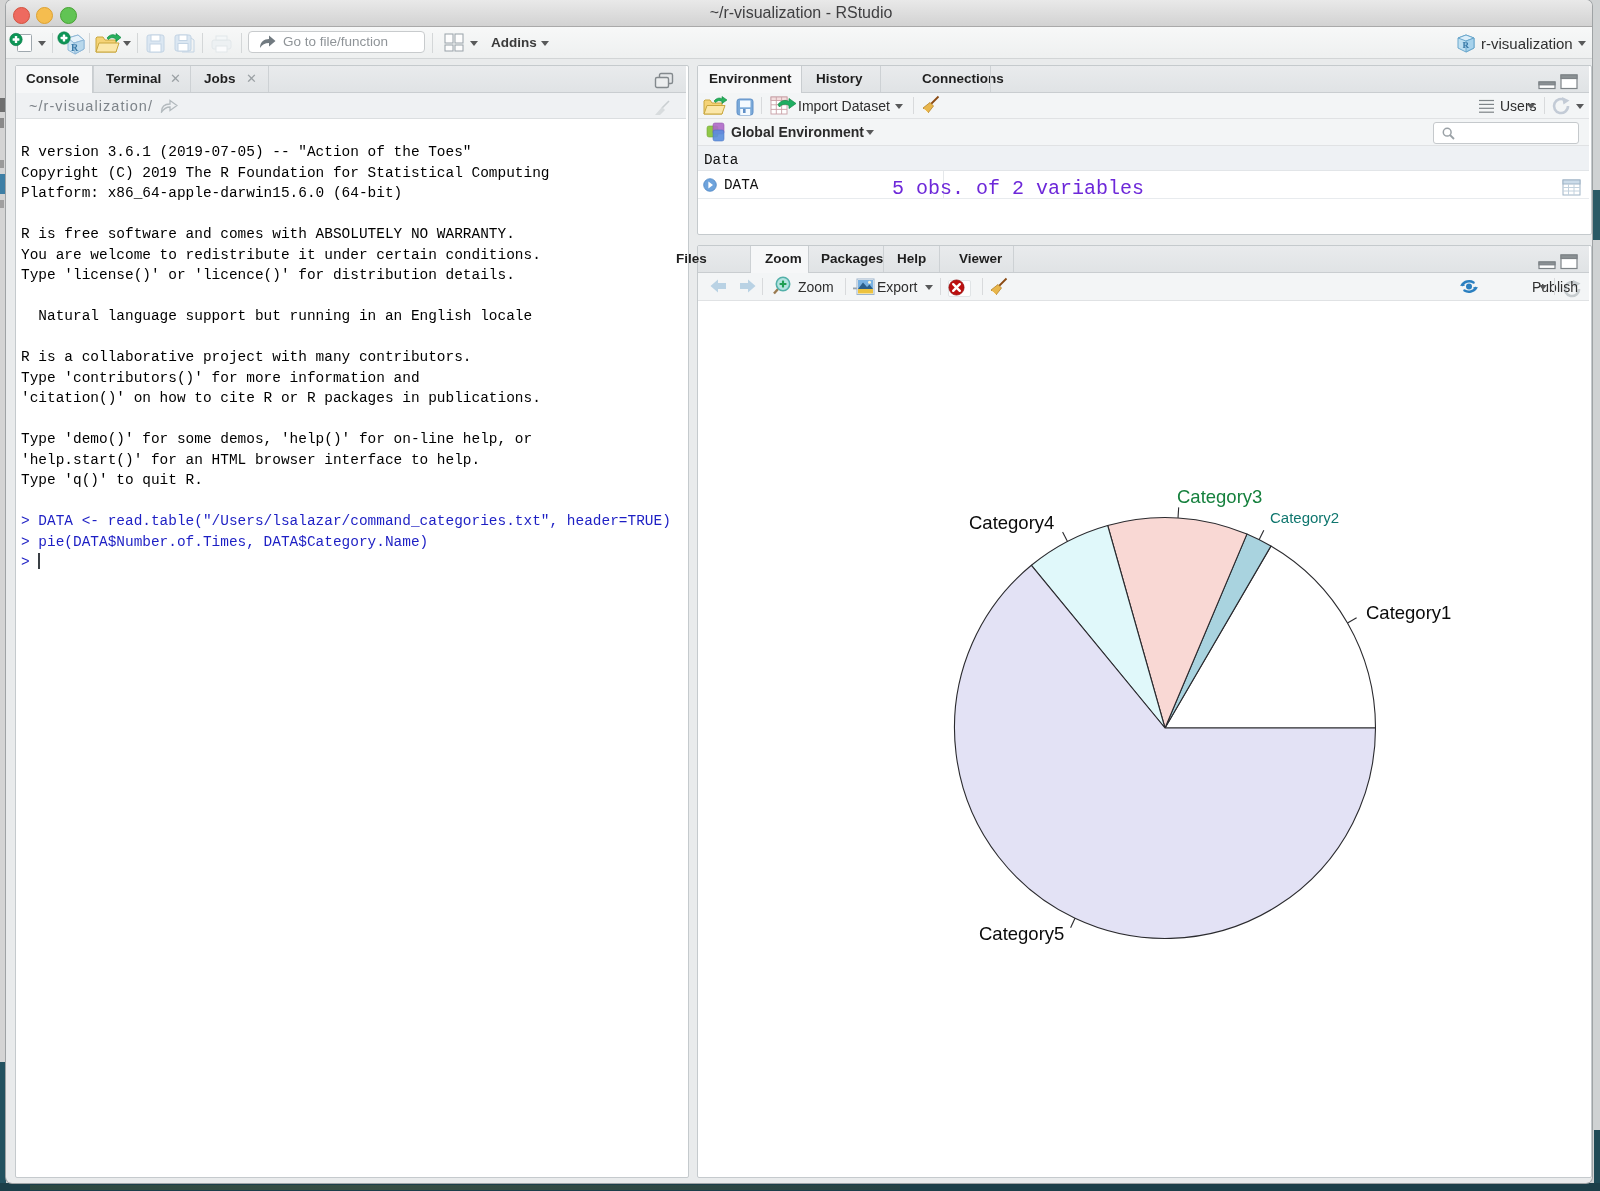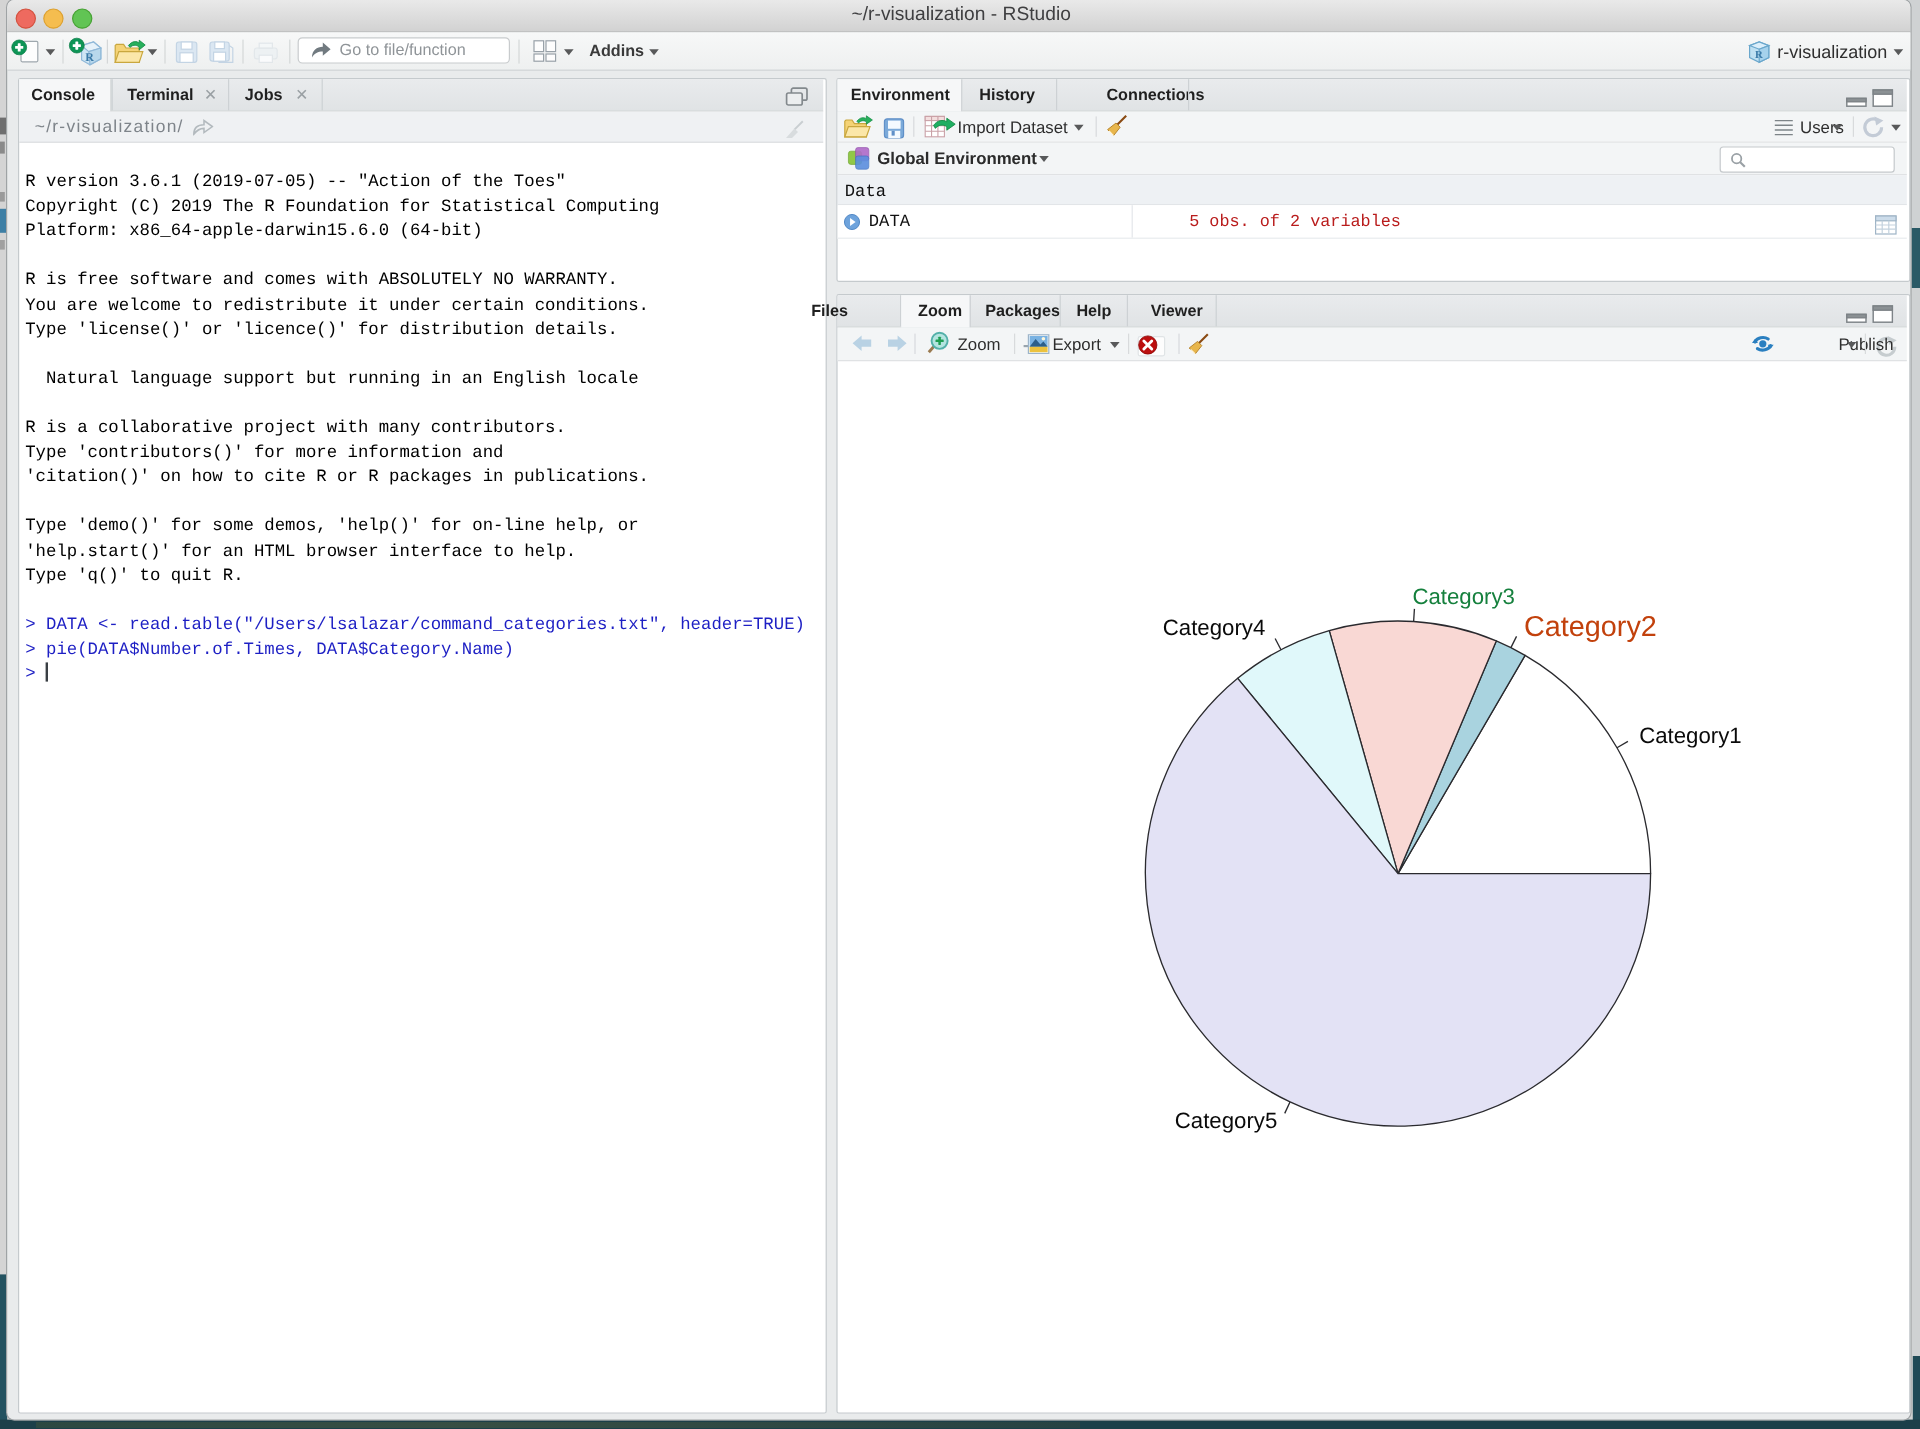--- a/index.html
+++ b/index.html
@@ -253,21 +253,21 @@
   <circle cx="5.2" cy="5.2" r="3.9" fill="none" stroke="#9aa1a6" stroke-width="1.5"></circle>
   <line x1="8" y1="8" x2="12" y2="12" stroke="#9aa1a6" stroke-width="1.8"></line>
 </svg>
 
 <div class="abs" style="left:698px;top:146px;width:891px;height:24px;background:#eef1f4;border-bottom:1px solid #e2e5e8;"></div>
 <div class="abs mono" style="left:704px;top:152px;font-size:14.3px;color:#111;">Data</div>
 
 <div class="abs" style="left:698px;top:171px;width:891px;height:27px;border-bottom:1px solid #e8ebee;background:#fff;"></div>
 <div class="abs" style="left:943px;top:171px;width:1px;height:27px;background:#e4e7ea;"></div>
 <div class="abs mono" style="left:724px;top:177px;font-size:14.3px;color:#111;">DATA</div>
-<div class="abs mono" style="left:991px;top:177px;font-size:14px;color:#b91c1c;">5 obs. of 2 variables</div>
+<div class="abs mono" style="left:892px;top:177px;font-size:20px;color:#6d28d9;">5 obs. of 2 variables</div>
 <svg class="abs" style="left:703px;top:178px;" width="14" height="14" viewBox="0 0 14 14">
   <circle cx="7" cy="7" r="6.3" fill="#6ea3dc" stroke="#4f86c4" stroke-width=".8"></circle>
   <path d="M5.4 3.6 L10 7 L5.4 10.4 Z" fill="#fff"></path>
 </svg>
 <svg class="abs" style="left:1562px;top:179px;" width="19" height="17" viewBox="0 0 19 17">
   <rect x="1" y="1" width="17" height="15" fill="#fff" stroke="#9fb4c6"></rect>
   <rect x="1" y="1" width="17" height="4" fill="#ccdcea" stroke="#9fb4c6"></rect>
   <g stroke="#c3d2de">
       <line x1="6.5" y1="5" x2="6.5" y2="16"></line>
       <line x1="12" y1="5" x2="12" y2="16"></line>
@@ -357,16 +357,16 @@
 <path d="M468,427 L549.9,233.1 A210.5,210.5 0 0 0 410.7,224.5 Z" fill="#f9d8d4" stroke="#2a2a2e" stroke-width="1.1" stroke-linejoin="round"></path>
 <path d="M468,427 L410.7,224.5 A210.5,210.5 0 0 0 334.4,264.3 Z" fill="#e0f8fa" stroke="#2a2a2e" stroke-width="1.1" stroke-linejoin="round"></path>
 <path d="M468,427 L334.4,264.3 A210.5,210.5 0 1 0 678.5,427.0 Z" fill="#e3e2f5" stroke="#2a2a2e" stroke-width="1.1" stroke-linejoin="round"></path>
 <line x1="650.5" y1="322.1" x2="659.6" y2="316.8" stroke="#2a2a2e" stroke-width="1.1"></line>
 <line x1="562.1" y1="238.7" x2="566.8" y2="229.3" stroke="#2a2a2e" stroke-width="1.1"></line>
 <line x1="481.0" y1="216.9" x2="481.7" y2="206.4" stroke="#2a2a2e" stroke-width="1.1"></line>
 <line x1="370.5" y1="240.5" x2="365.6" y2="231.1" stroke="#2a2a2e" stroke-width="1.1"></line>
 <line x1="378.0" y1="617.3" x2="373.6" y2="626.8" stroke="#2a2a2e" stroke-width="1.1"></line>
 </svg>
 <div class="abs" style="left:1366px;top:602px;font-size:18.5px;color:#0a0a0a;">Category1</div>
-<div class="abs" style="left:1270px;top:509px;font-size:24px;color:#c2410c;">Category2</div>
+<div class="abs" style="left:1270px;top:509px;font-size:15px;color:#0f766e;">Category2</div>
 <div class="abs" style="left:1177px;top:486px;font-size:18.5px;color:#15803d;">Category3</div>
 <div class="abs" style="left:969px;top:512px;font-size:18.5px;color:#0a0a0a;">Category4</div>
 <div class="abs" style="left:979px;top:923px;font-size:18.5px;color:#0a0a0a;">Category5</div>
 
 </body></html>

